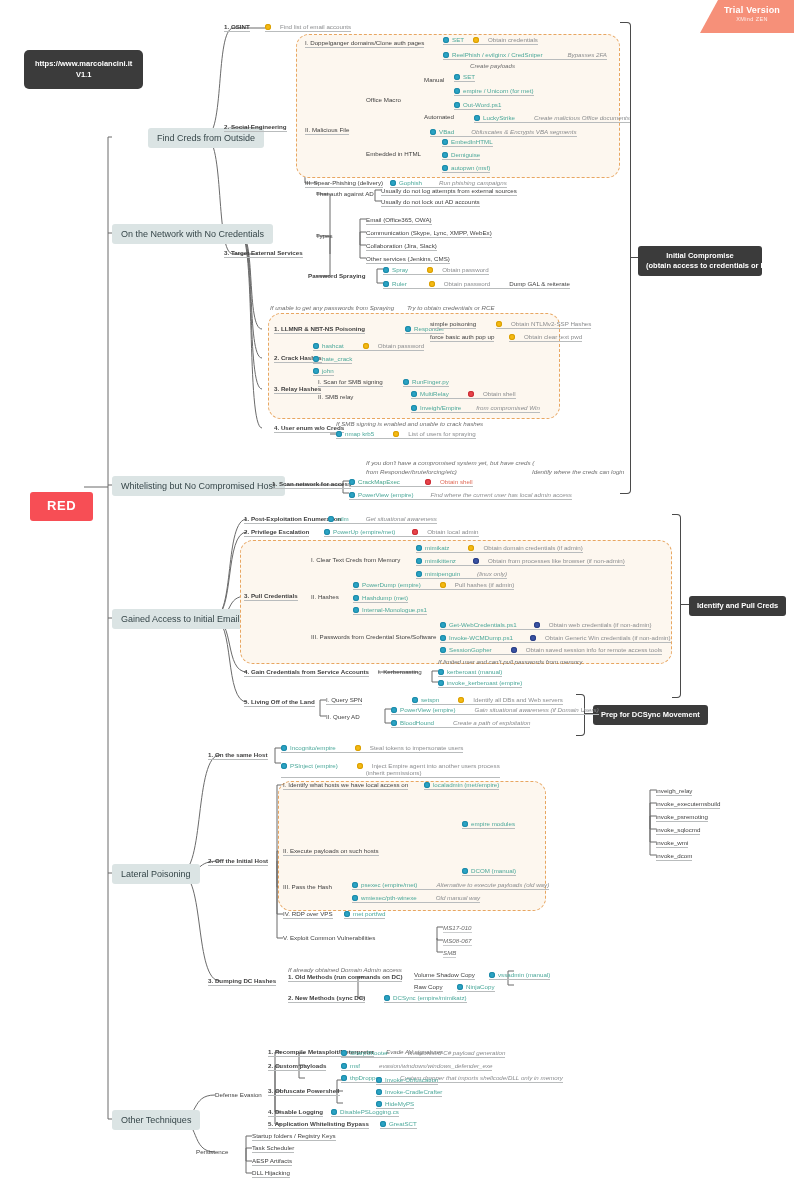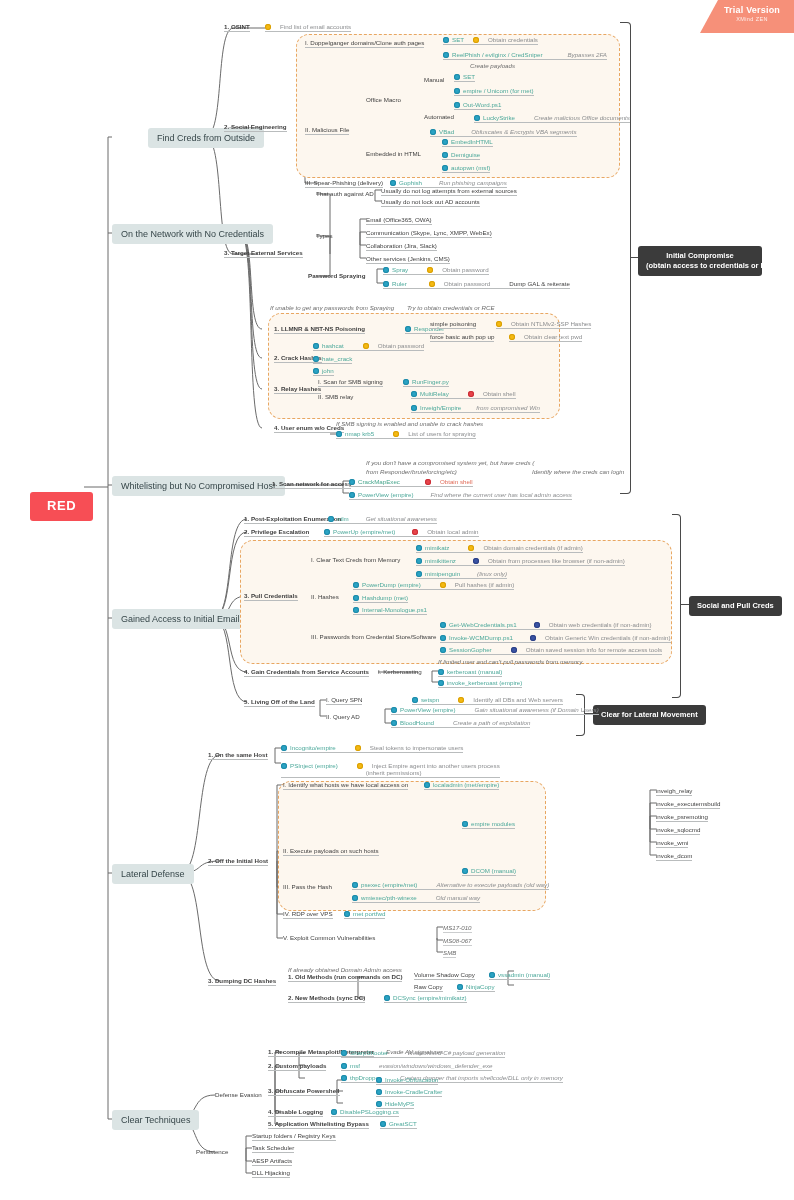--- a/index.html
+++ b/index.html
@@ -235,49 +235,53 @@
         <path d="M246 1161 H252"></path>
         <path d="M246 1173 H252"></path>
     </g>
   </svg>
 
   <div class="trial">
     <div class="t1">Trial Version</div>
     <div class="t2">XMind ZEN</div>
   </div>
 
+  <div class="node urlbox" style="left:24px;top:50px;">
+    <div>https://www.marcolancini.it</div>
+    <div>V1.1</div>
+  </div>
 
   <div class="node root" style="left:30px;top:492px;">RED</div>
 
   <div class="node main" style="left:112px;top:128px;margin-left:36px;">Find Creds from Outside</div>
   <div class="node main" style="left:112px;top:224px;">On the Network with No Credentials</div>
   <div class="node main" style="left:112px;top:476px;">Whitelisting but No Compromised Host</div>
   <div class="node main" style="left:112px;top:609px;">Gained Access to Initial Email</div>
-  <div class="node main" style="left:112px;top:864px;">Lateral Defense</div>
-  <div class="node main" style="left:112px;top:1110px;">Clear Techniques</div>
+  <div class="node main" style="left:112px;top:864px;">Lateral Poisoning</div>
+  <div class="node main" style="left:112px;top:1110px;">Other Techniques</div>
 
   <div class="bound" style="left:296px;top:34px;width:322px;height:142px;"></div>
   <div class="bound" style="left:268px;top:313px;width:290px;height:104px;"></div>
   <div class="bound" style="left:240px;top:540px;width:430px;height:122px;"></div>
   <div class="bound" style="left:278px;top:781px;width:266px;height:128px;"></div>
 
   <div class="brk" style="left:620px;top:22px;width:10px;height:470px;"></div>
   <div class="brk-stem" style="left:630px;top:257px;width:10px;"></div>
   <div class="node dark" style="left:638px;top:246px;width:108px;">
     <div>Initial Compromise</div>
     <div>(obtain access to credentials or host)</div>
   </div>
 
   <div class="brk" style="left:672px;top:514px;width:8px;height:182px;"></div>
   <div class="brk-stem" style="left:680px;top:604px;width:9px;"></div>
-  <div class="node dark" style="left:689px;top:596px;">Social and Pull Creds</div>
+  <div class="node dark" style="left:689px;top:596px;">Identify and Pull Creds</div>
 
   <div class="brk" style="left:576px;top:694px;width:8px;height:40px;"></div>
   <div class="brk-stem" style="left:584px;top:713px;width:9px;"></div>
-  <div class="node dark" style="left:593px;top:705px;">Clear for Lateral Movement</div>
+  <div class="node dark" style="left:593px;top:705px;">Prep for DCSync Movement</div>
 
   <div class="t b" style="left:224px;top:23px;">1. OSINT</div>
   <div class="tool" style="left:265px;top:23px;">
     <span class="ic yellow"></span>
     <span class="cm2">Find list of email accounts</span>
   </div>
 
   <div class="t b" style="left:224px;top:123px;">2. Social Engineering</div>
 
   <div class="t" style="left:305px;top:39px;">I. Doppelganger domains/Clone auth pages</div>

